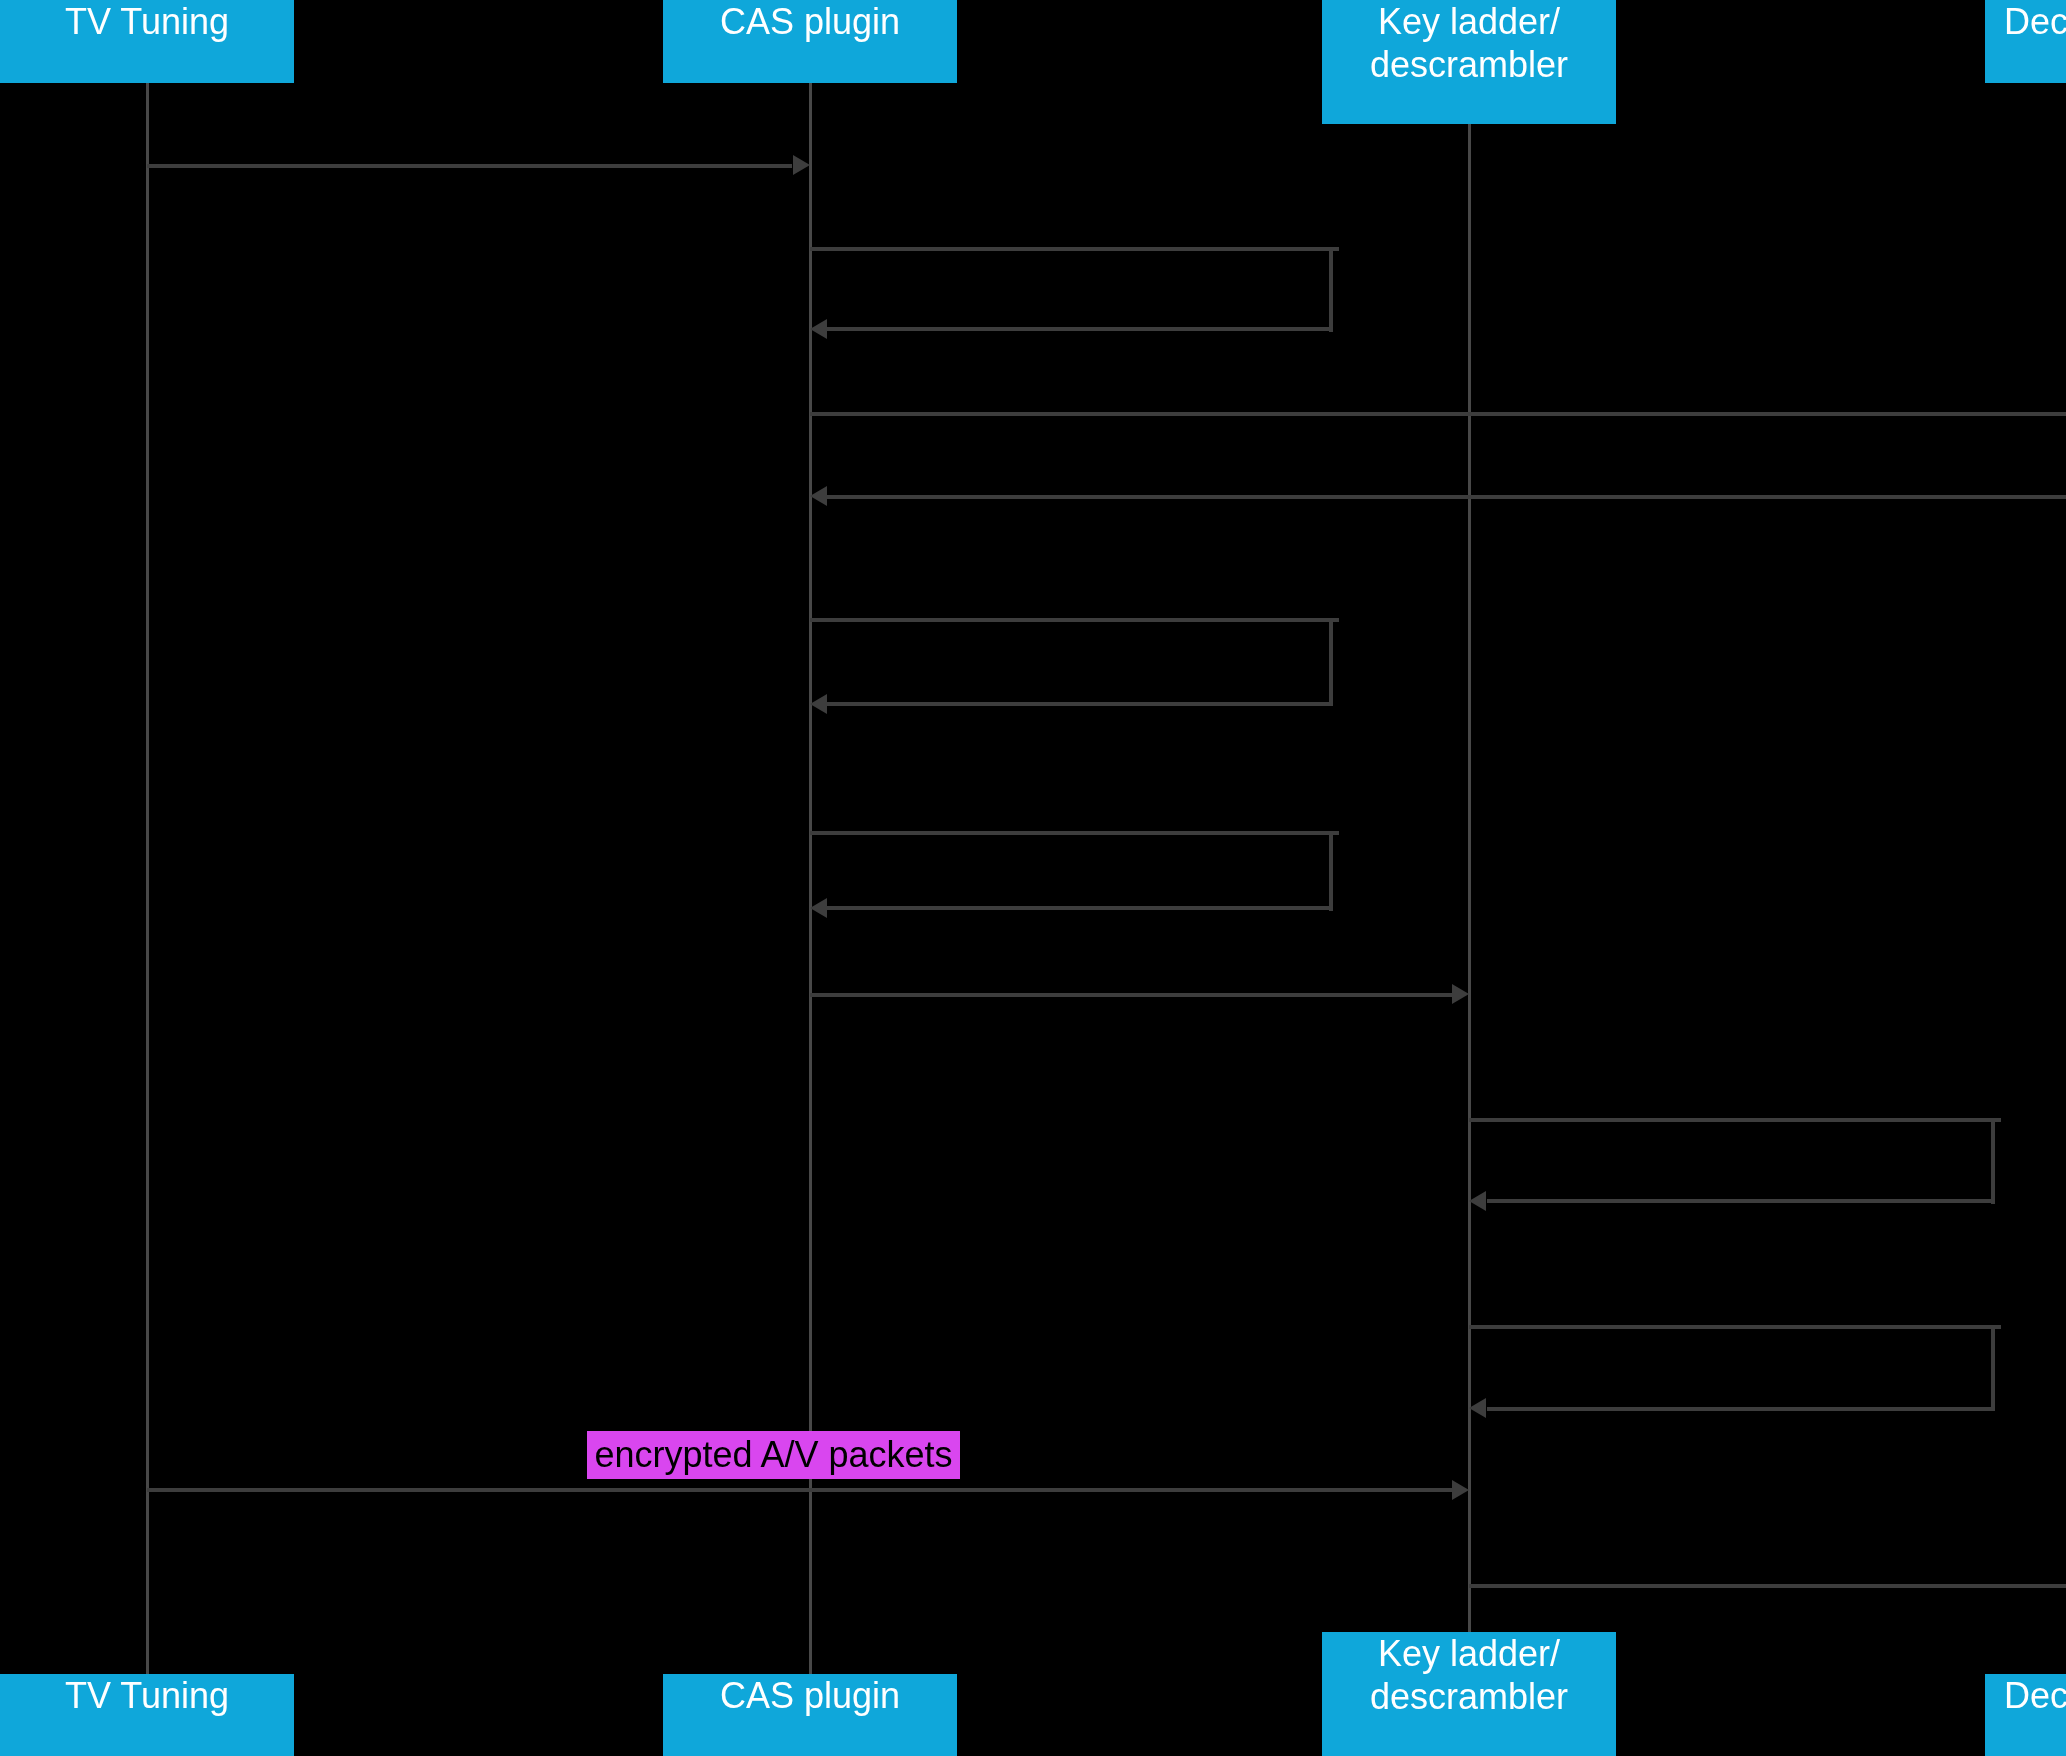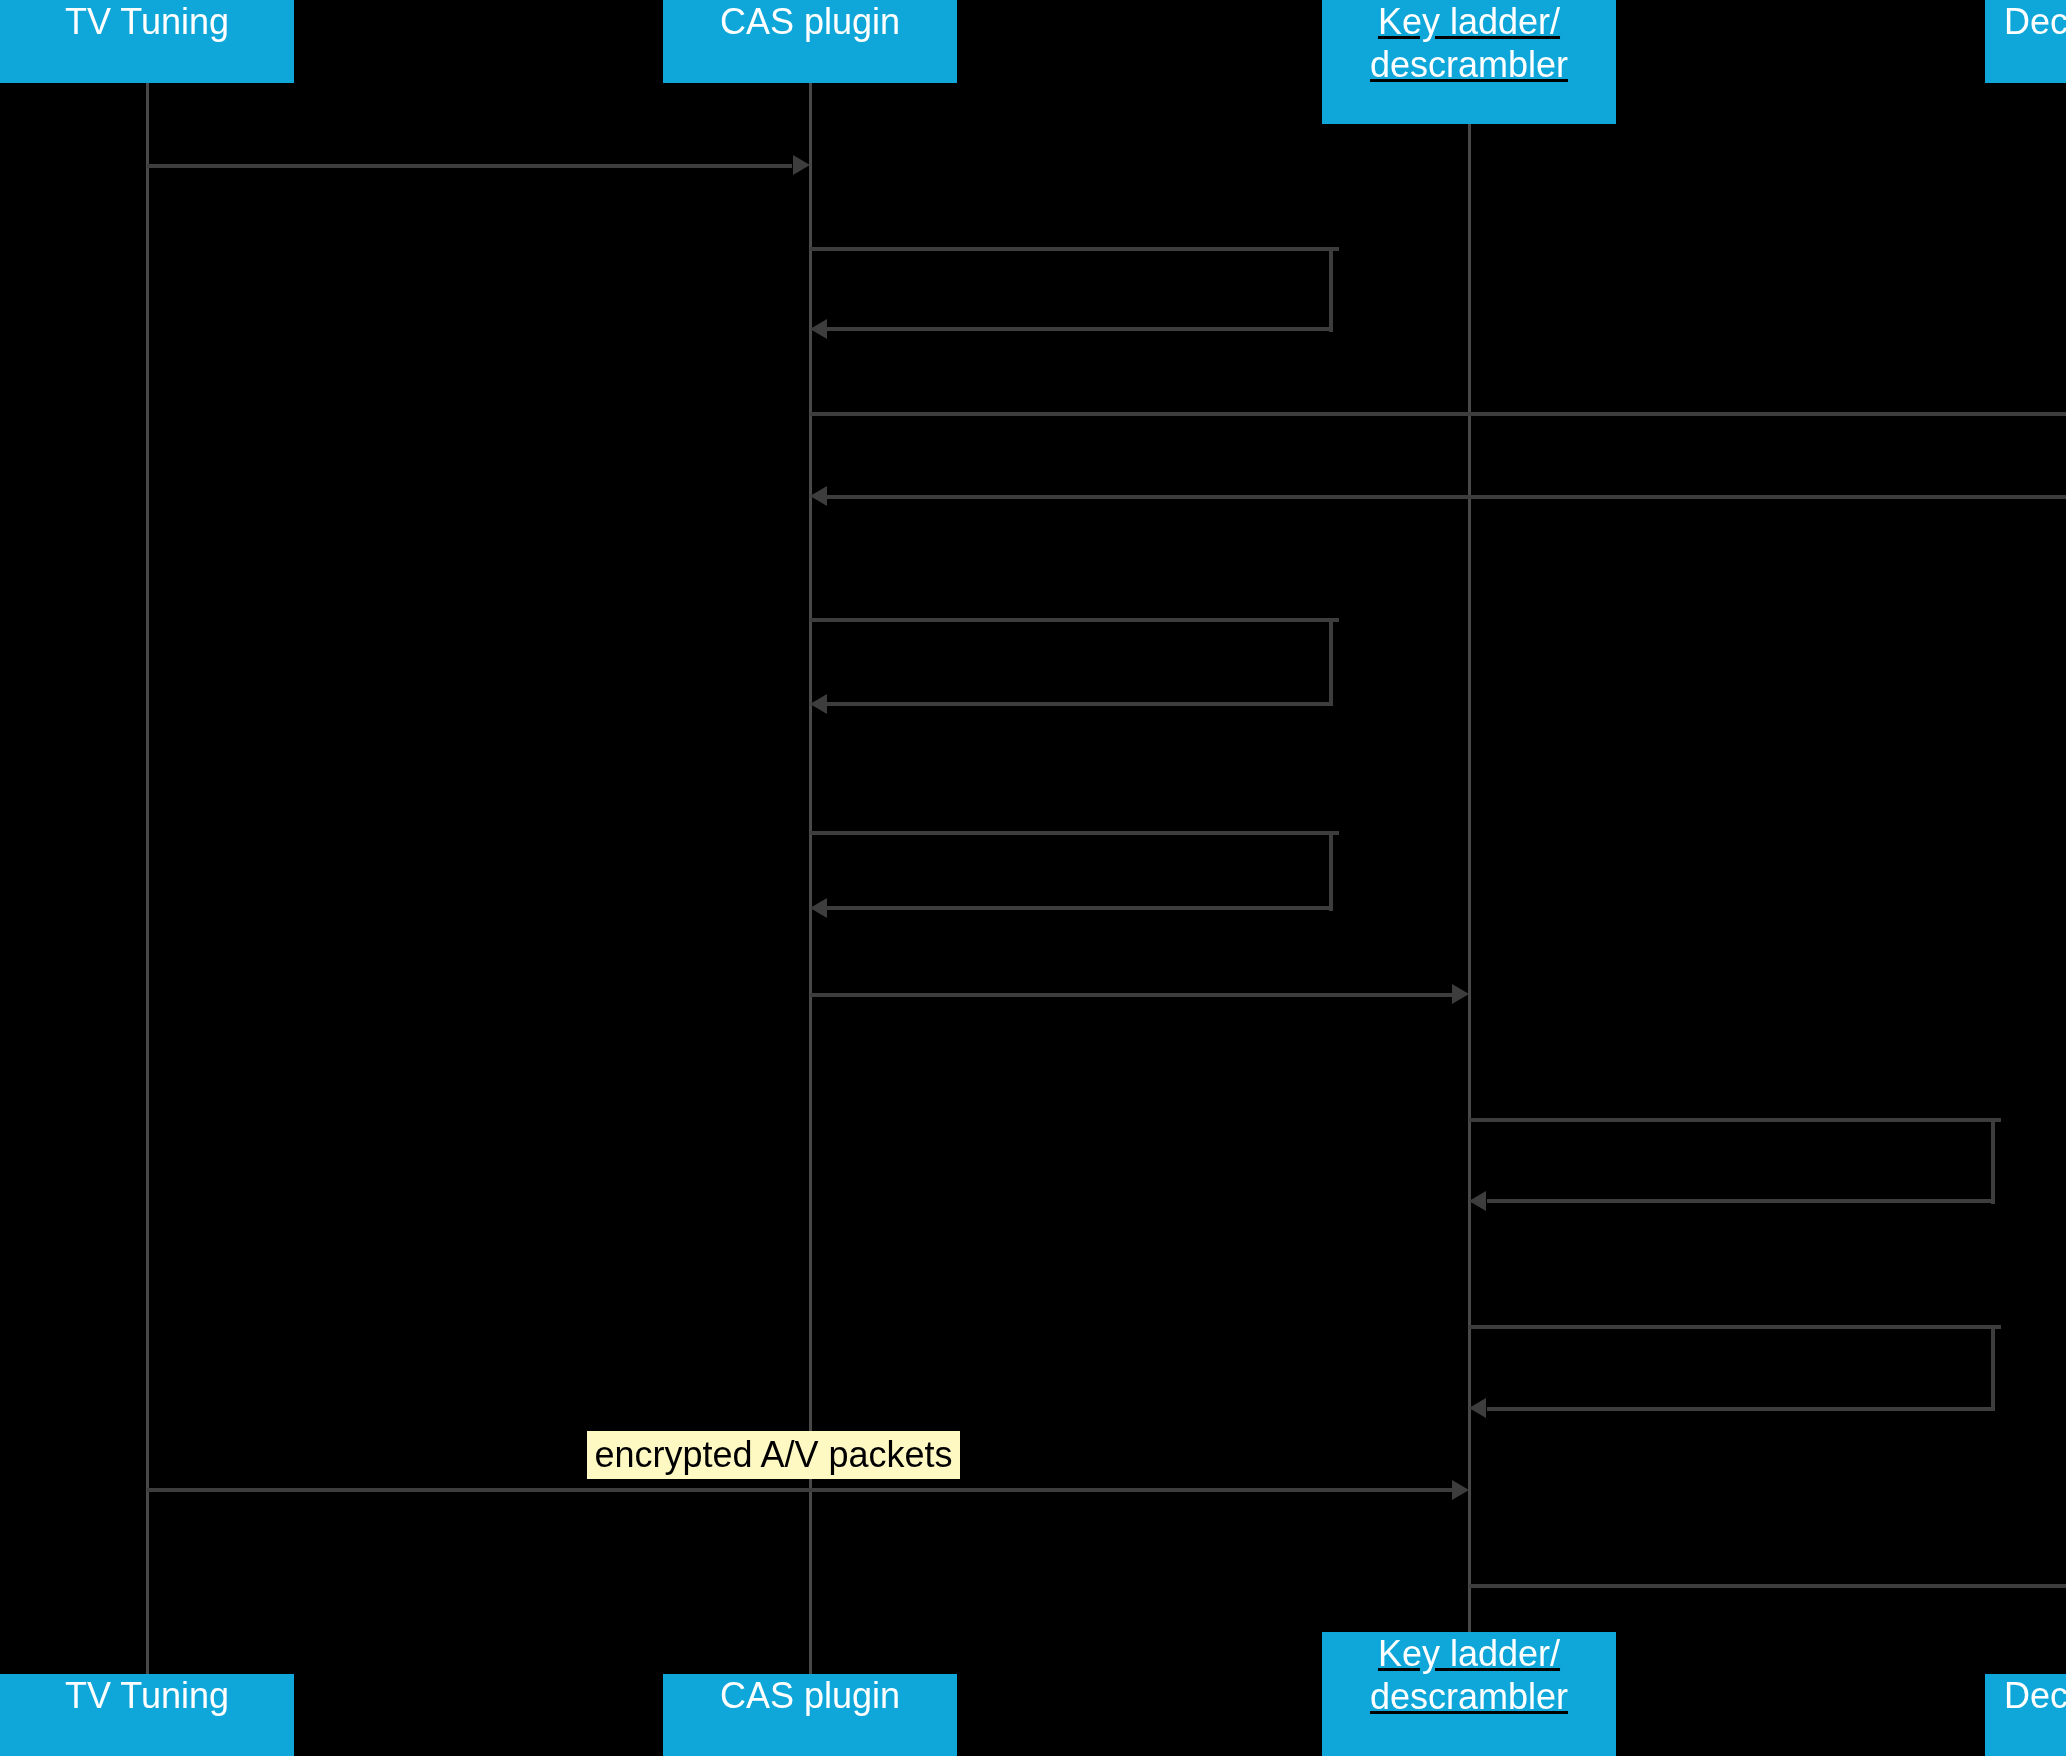--- a/index.html
+++ b/index.html
@@ -1,29 +1,29 @@
 <!DOCTYPE html>
 <html style="font-size:6.6px"><head>
 <meta charset="utf-8">
 <style>
   html,body{margin:0;padding:0;background:#000;}
   #stage{position:relative;width:2662px;height:1756px;background:#000;overflow:hidden;
          font-family:"Liberation Sans","DejaVu Sans",sans-serif;}
   .participant{position:absolute;width:294px;height:83px;background:#0fa7da;
          display:flex;align-items:flex-start;justify-content:center;}
-  .participant.tall{height:124px;text-decoration:underline;}
+  .participant.tall{height:124px;}
   .participant span{color:#fff;font-size:36px;line-height:1.2;text-align:center;white-space:pre-line;}
   .lifeline{position:absolute;width:2.5px;background:#484848;}
   .mline{position:absolute;height:4.1px;background:#3d3d3d;}
   .vline{position:absolute;width:4.1px;background:#3d3d3d;}
   .head-r{position:absolute;width:0;height:0;border-top:10.7px solid transparent;
           border-bottom:10.7px solid transparent;border-left:17.4px solid #3d3d3d;}
   .head-l{position:absolute;width:0;height:0;border-top:10.7px solid transparent;
           border-bottom:10.7px solid transparent;border-right:17.4px solid #3d3d3d;}
-  .msg-label{position:absolute;background:#fef9c3;color:#000;font-size:36px;
+  .msg-label{position:absolute;background:#d946ef;color:#000;font-size:36px;
           line-height:1.15;padding:3.3px 7.4px;white-space:nowrap;}
 </style>
 </head>
 <body>
 
 <div id="stage">
 
   <div class="participant" style="left:0;top:0;">
       <span>TV Tuning</span>
     </div>

